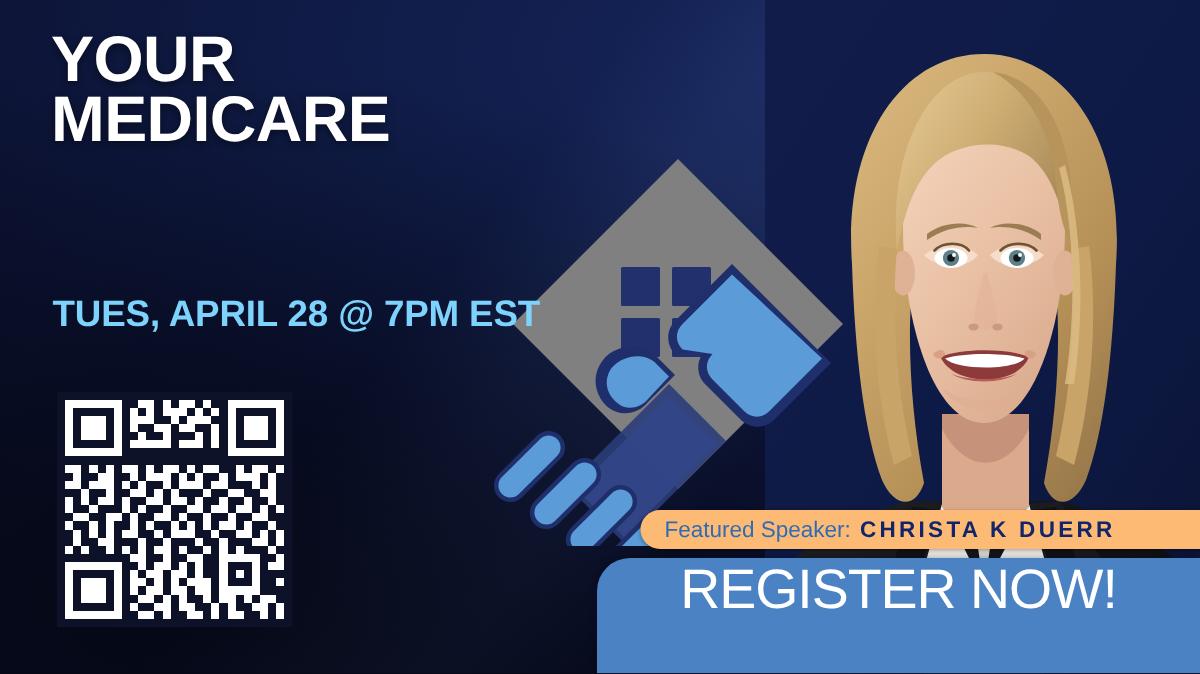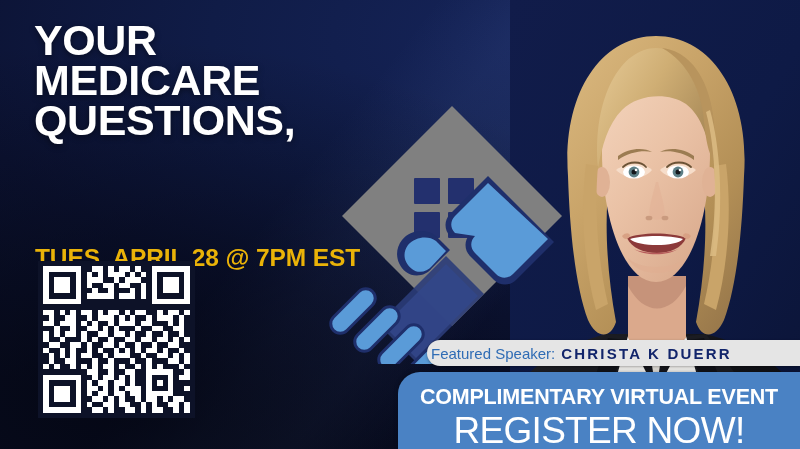--- a/index.html
+++ b/index.html
@@ -55,27 +55,26 @@
     letter-spacing: -0.4px;
     text-transform: uppercase;
     text-shadow: 0 2px 6px rgba(0,0,0,0.45);
   }
   .headline .hl-line { display: block; white-space: nowrap; }
 
   .subhead {
     position: absolute;
     left: 35px;
     top: 196px;
-    color: #eab308;
+    color: #7dd3fc;
     font-size: 24.5px;
     font-weight: bold;
     letter-spacing: -0.1px;
     white-space: nowrap;
     text-transform: uppercase;
-    margin-top: 48px;
   }
 
   
   .qr-wrap {
     position: absolute;
     left: 38px;
     top: 261px;
     width: 157px;
     height: 157px;
   }
@@ -102,25 +101,25 @@
   }
   .portrait svg { display: block; width: 100%; height: 100%; }
 
   
   .speaker-bar {
     position: absolute;
     left: 427px;
     top: 340px;
     right: 0;
     height: 26px;
-    background: #e5e5e5;
+    background: #fdba74;
     border-radius: 13px 0 0 13px;
     display: flex;
     align-items: center;
-    padding-left: 4px;
+    padding-left: 16px;
     box-sizing: border-box;
     box-shadow: 0 1px 3px rgba(0,0,0,0.35);
   }
   .speaker-label {
     color: #2f6cb5;
     font-size: 15px;
     font-weight: normal;
     white-space: nowrap;
   }
   .speaker-name {
@@ -325,21 +324,20 @@
           <rect x="96" y="250" width="22" height="58" rx="11" transform="rotate(45 107 279)" fill="#1f2f6b"></rect>
           <rect x="99" y="253" width="16" height="52" rx="8" transform="rotate(45 107 279)" fill="#5a9bd8"></rect>
         </g>
       </g>
     </svg>
   </div>
 
   <div class="headline">
     <span class="hl-line">YOUR</span>
     <span class="hl-line">MEDICARE</span>
-    <span class="hl-line">QUESTIONS,</span>
   </div>
 
   <div class="subhead">TUES, APRIL 28 @ 7PM EST</div>
 
   <div class="qr-wrap">
     <svg viewBox="0 0 29 29" shape-rendering="crispEdges">
       <rect x="0" y="0" width="29" height="29" fill="#0d1228"></rect>
       <g fill="#ffffff">
 
         <rect x="1" y="1" width="7" height="1"></rect>
@@ -538,17 +536,16 @@
       </g>
     </svg>
   </div>
 
   <div class="speaker-bar">
     <span class="speaker-label">Featured Speaker:</span>
     <span class="speaker-name">CHRISTA K DUERR</span>
   </div>
 
   <div class="cta">
-    <div class="cta-top">COMPLIMENTARY VIRTUAL EVENT</div>
     <div class="cta-main">REGISTER NOW!</div>
   </div>
 
 </div>
 
 </body></html>

